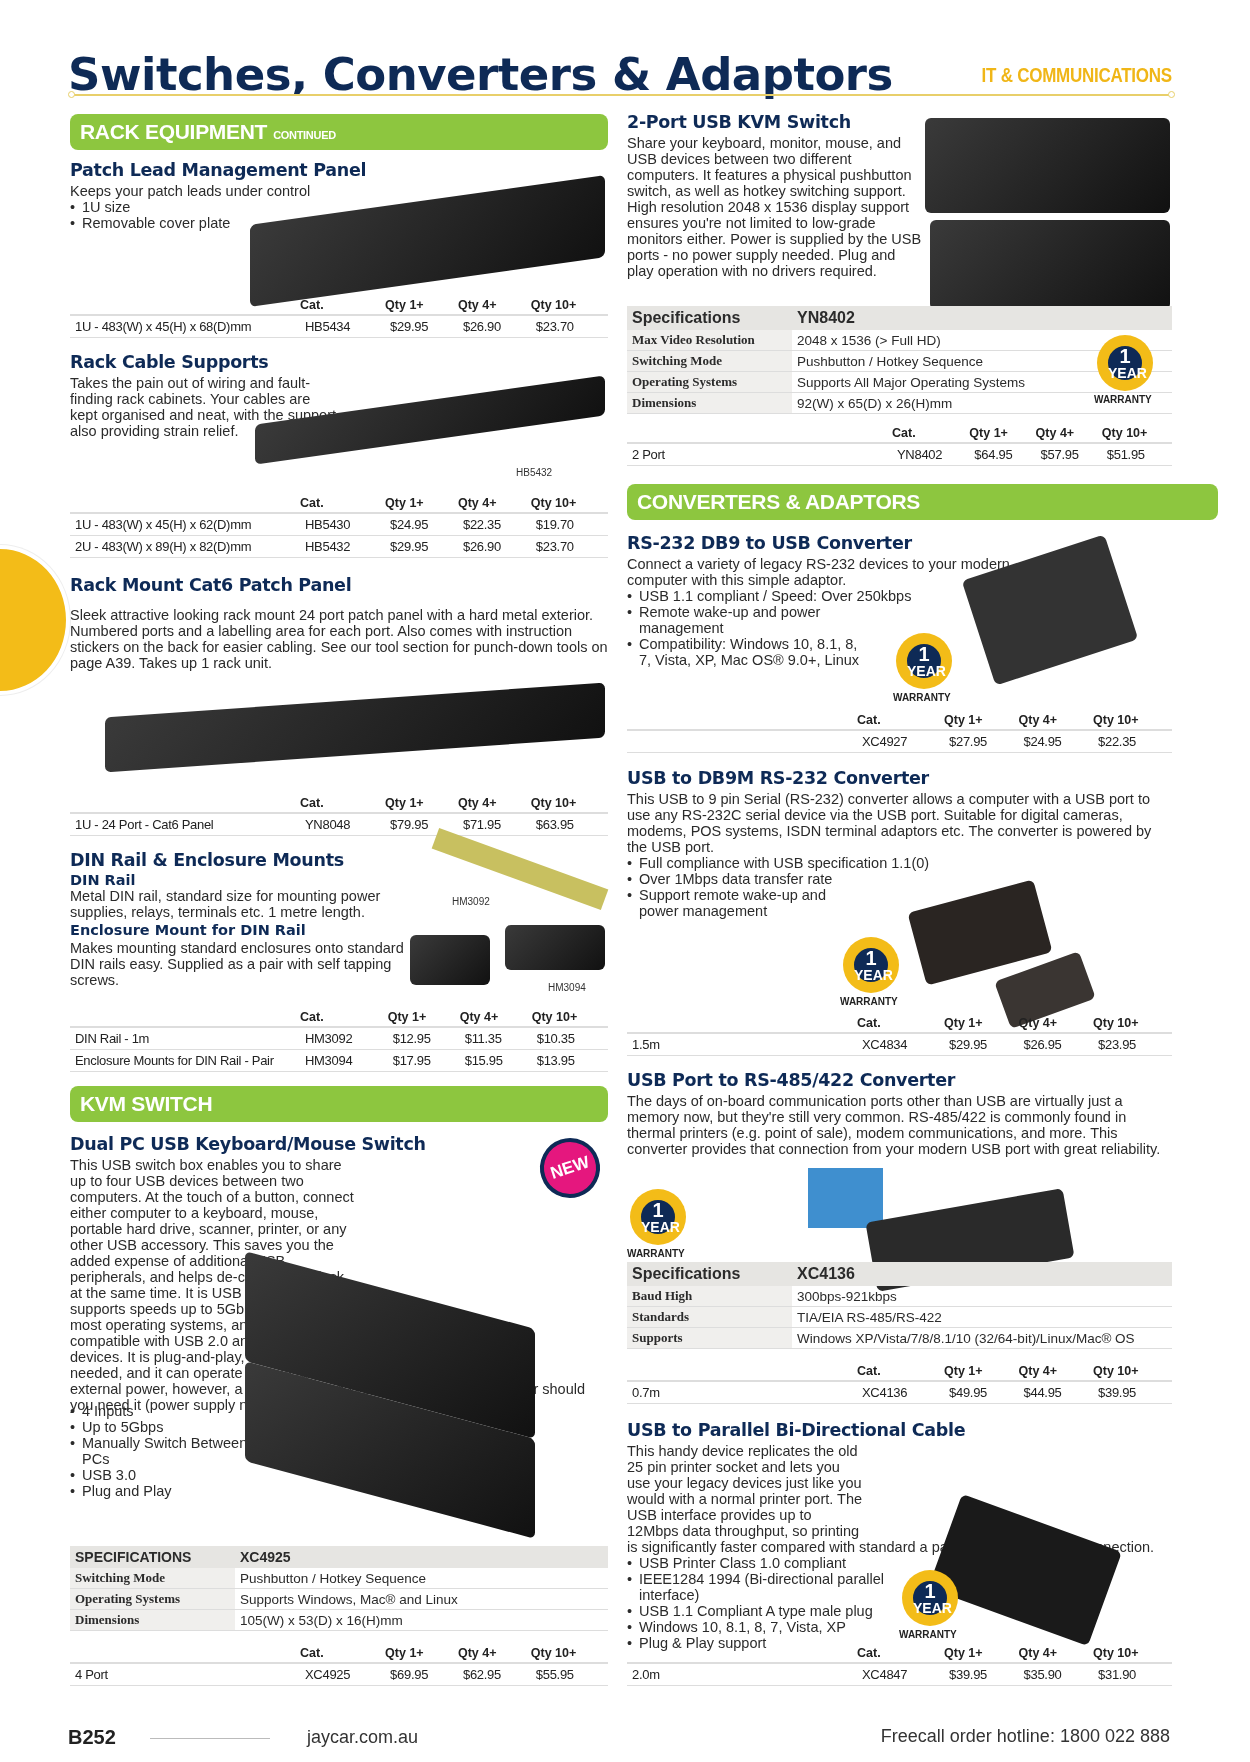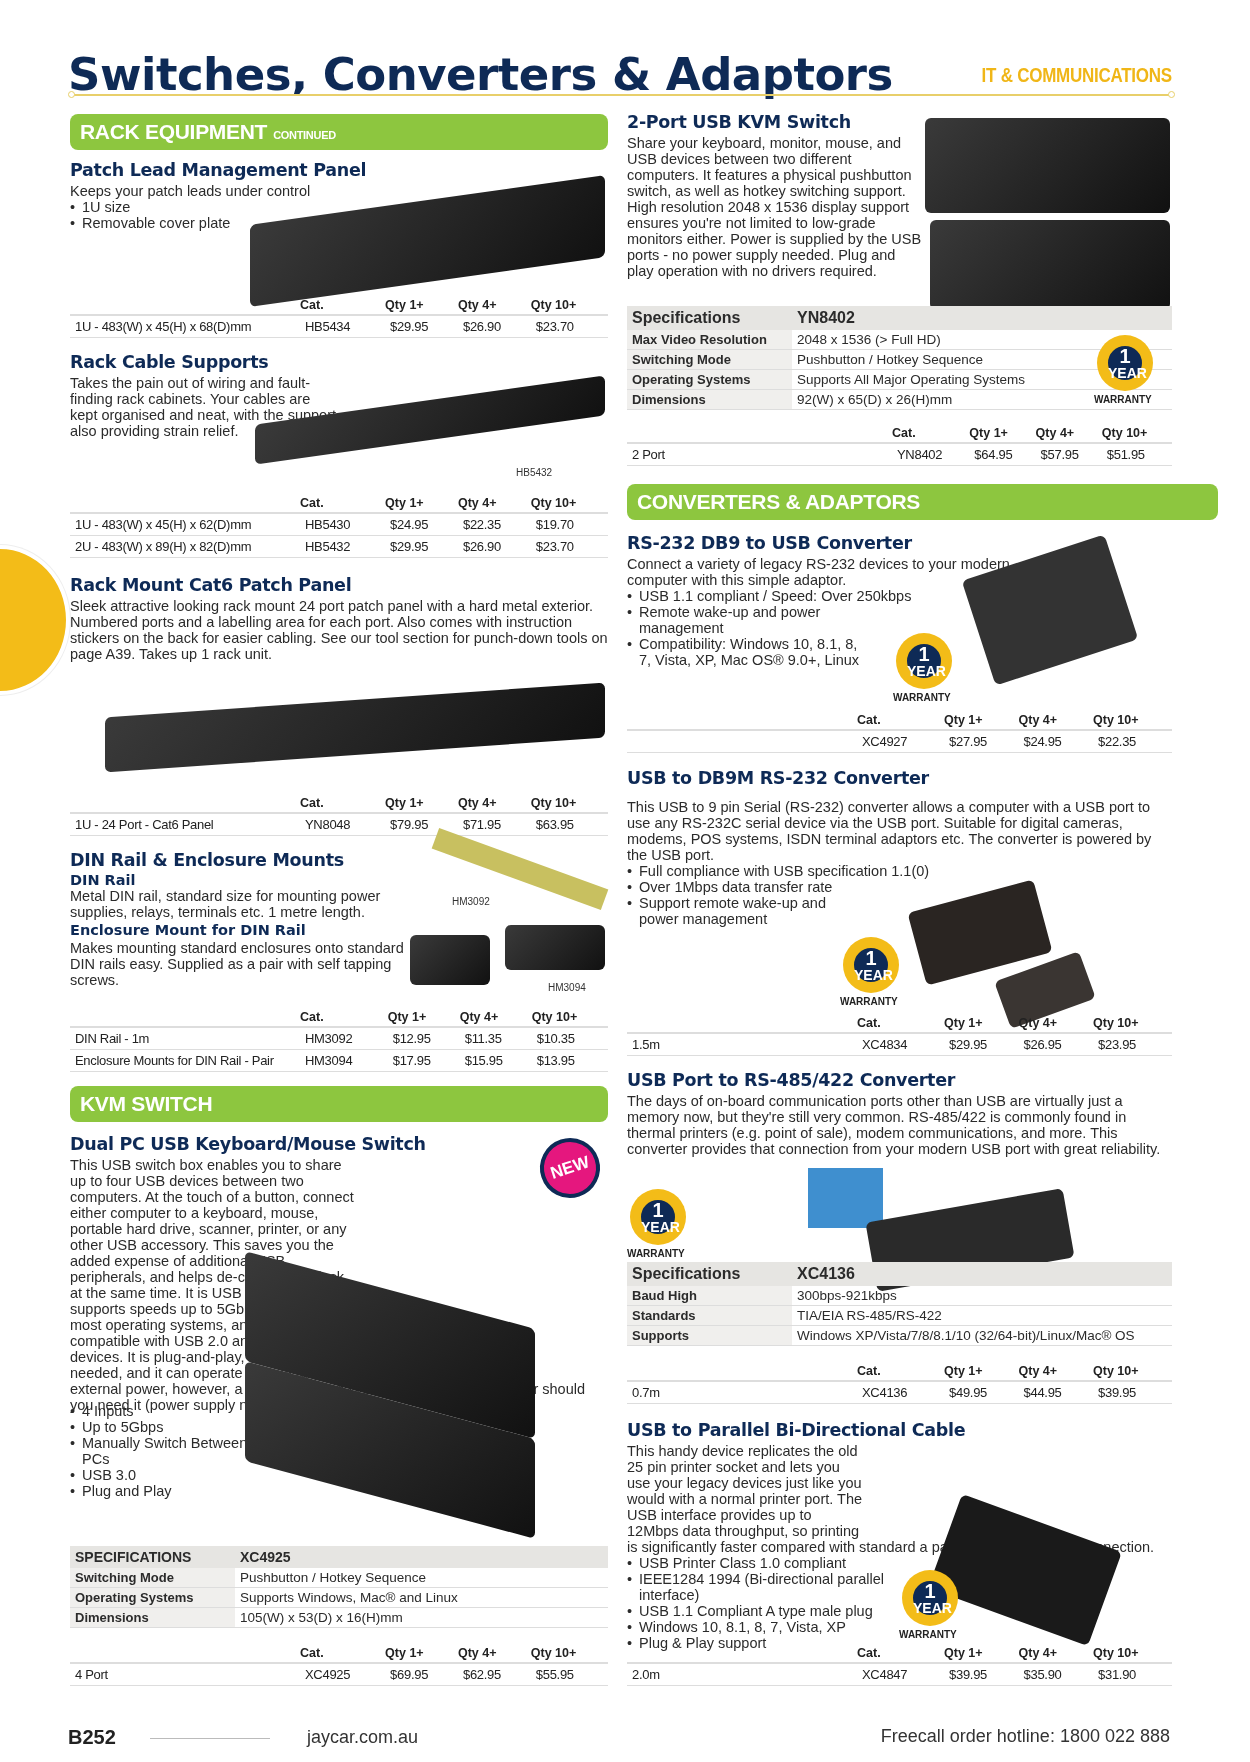--- a/index.html
+++ b/index.html
@@ -16,21 +16,21 @@
   .desc { font-size: 14.5px; line-height: 16px; color: #2b2b2b; }
   .bullets { list-style: none; font-size: 14.5px; line-height: 16px; }
   .bullets li { padding-left: 12px; position: relative; }
   .bullets li::before { content: "•"; position: absolute; left: 0; }
   table.price { border-collapse: collapse; font-size: 13px; }
   table.price th { font-weight: bold; text-align: left; font-size: 12.5px; color: #222; padding: 2px 0; border-bottom: 2px solid #ddd; }
   table.price td { padding: 3px 0 3px 5px; border-bottom: 1px solid #ddd; color: #222; font-family: "Liberation Sans Narrow", "Liberation Sans", sans-serif; letter-spacing: -0.3px; }
   table.spec { border-collapse: collapse; font-size: 13.5px; width: 100%; }
   table.spec th { background: #e6e5e2; text-align: left; font-size: 16px; padding: 3px 5px; font-weight: bold; }
   table.spec td { padding: 2px 5px; border-bottom: 1px solid #ddd; }
-  table.spec td.k { background: #f0efed; font-weight: bold; width: 165px; font-family: Liberation Sans, sans-serif; font-size: 13px; }
+  table.spec td.k { background: #f0efed; font-weight: bold; width: 165px; font-family: Liberation Serif, serif; font-size: 13px; }
   .badge { width: 62px; height: 62px; border-radius: 50%; background: #f3bc18; display: flex; align-items: center; justify-content: center; box-shadow: 0 0 0 3px #f3bc18; }
   .badge-inner { width: 46px; height: 46px; border-radius: 50%; background: #0e2a56; border: 2px solid #f3bc18; color: #fff; text-align: center; display: flex; flex-direction: column; justify-content: center; line-height: 1; }
   .badge-inner .n { font-size: 20px; font-weight: bold; }
   .badge-inner .y { font-size: 14px; font-weight: bold; }
   .warranty-text { font-size: 10px; font-weight: bold; color: #222; text-align: center; width: 62px; margin-top: 6px; }
   .img-box { background: linear-gradient(135deg, #3a3a3a, #111); border-radius: 6px; }
   .yellow-tab { left: -70px; top: 545px; width: 140px; height: 150px; border-radius: 50%; background: #f3bc18; border: 4px solid #fff; box-shadow: 0 0 0 1px #eee; }
   .footer-page { left: 68px; top: 1726px; font-size: 20px; font-weight: bold; color: #222; }
   .footer-line { left: 150px; top: 1738px; width: 120px; height: 1px; background: #bbb; }
   .footer-url { left: 307px; top: 1727px; font-size: 18px; color: #333; }
@@ -109,21 +109,21 @@
         <td>HB5432</td>
         <td>$29.95</td>
         <td>$26.90</td>
         <td>$23.70</td>
       </tr>
 </tbody>
   </table>
 
 <div class="abs" style="left:70px; top:575px; width:540px;">
   <div class="prod-title">Rack Mount Cat6 Patch Panel</div>
-  <div class="desc" style="margin-top:3px">Sleek attractive looking rack mount 24 port patch panel with a hard metal exterior. Numbered ports and a labelling area for each port. Also comes with instruction stickers on the back for easier cabling. See our tool section for punch-down tools on page A39. Takes up 1 rack unit.</div>
+  <div class="desc" style="margin-top:12px">Sleek attractive looking rack mount 24 port patch panel with a hard metal exterior. Numbered ports and a labelling area for each port. Also comes with instruction stickers on the back for easier cabling. See our tool section for punch-down tools on page A39. Takes up 1 rack unit.</div>
 </div>
 <div class="abs img-box" style="left:105px; top:700px; width:500px; height:55px; transform: skewY(-4deg);"></div>
 <table class="abs price" style="left:70px; top:794px; width:538px;">
   <tbody>
       <tr>
         <th style="width:230px"></th>
         <th>Cat.</th>
         <th>Qty 1+</th>
         <th>Qty 4+</th>
         <th>Qty 10+</th>
@@ -330,21 +330,21 @@
         <td>XC4927</td>
         <td>$27.95</td>
         <td>$24.95</td>
         <td>$22.35</td>
       </tr>
 </tbody>
   </table>
 
 <div class="abs" style="left:627px; top:768px; width:545px;">
   <div class="prod-title">USB to DB9M RS-232 Converter</div>
-  <div class="desc" style="margin-top:11px">This USB to 9 pin Serial (RS-232) converter allows a computer with a USB port to use any RS-232C serial device via the USB port. Suitable for digital cameras, modems, POS systems, ISDN terminal adaptors etc. The converter is powered by the USB port.</div>
+  <div class="desc" style="margin-top:3px">This USB to 9 pin Serial (RS-232) converter allows a computer with a USB port to use any RS-232C serial device via the USB port. Suitable for digital cameras, modems, POS systems, ISDN terminal adaptors etc. The converter is powered by the USB port.</div>
   <ul class="bullets" style="width:200px">
     <li style="white-space:nowrap">Full compliance with USB specification 1.1(0)</li>
     <li style="white-space:nowrap">Over 1Mbps data transfer rate</li>
     <li>Support remote wake-up and power management</li>
   </ul>
 </div>
 <div class="abs img-box" style="left:915px; top:895px; width:130px; height:75px; transform:rotate(-15deg); background:#2a2522;"></div>
 <div class="abs img-box" style="left:1000px; top:965px; width:90px; height:50px; transform:rotate(-20deg); background:#3a3532;"></div>
 <div class="abs" style="left:846px; top:940px;">
   <div class="badge" style="width:50px;height:50px;">

